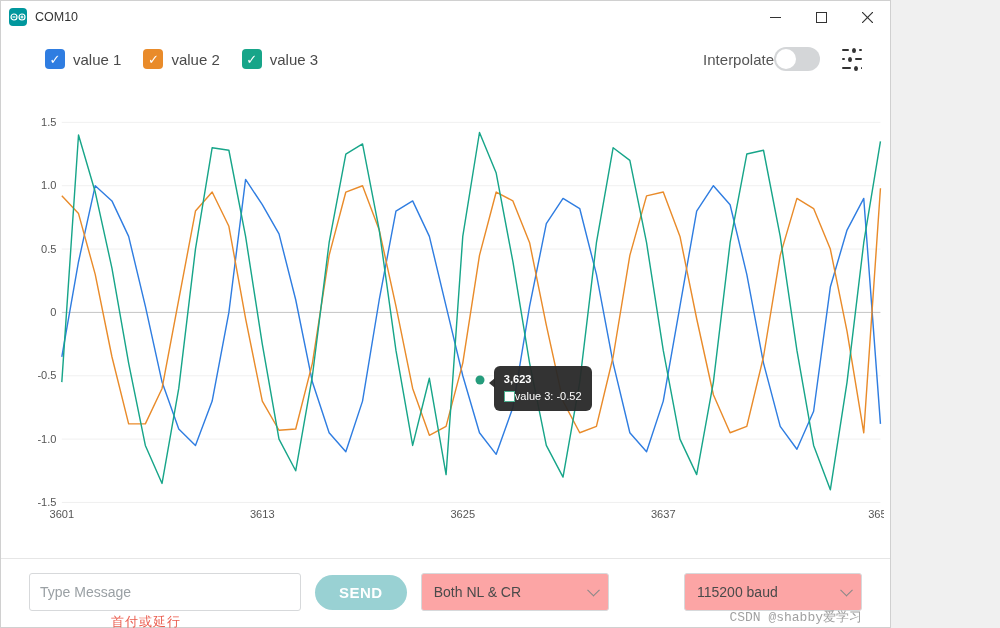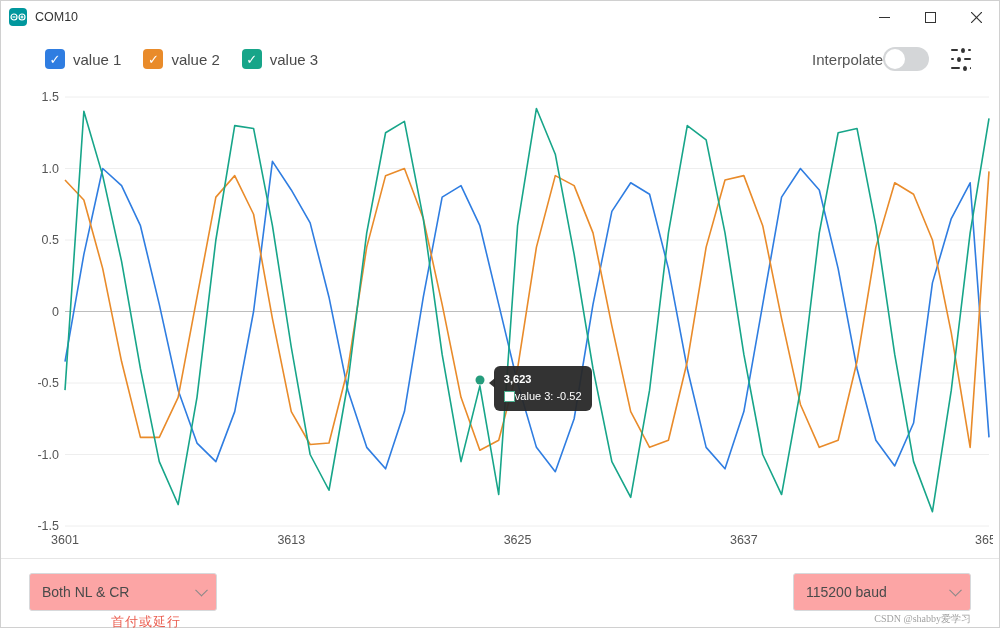--- a/index.html
+++ b/index.html
@@ -1,18 +1,18 @@
 <!DOCTYPE html>
 <html><head>
 <meta charset="utf-8">
 <style>
   * { box-sizing: border-box; font-family: "Segoe UI", Arial, sans-serif; }
   html,body { margin:0; padding:0; background:#f0f0f0; }
   .window {
-    width:1000px; height:628px; background:#fff; position:relative;
+    width:891px; height:628px; background:#fff; position:relative;
     border:1px solid #d0d0d0; display:flex; flex-direction:column;
   }
   
   .titlebar {
     height:32px; display:flex; align-items:center; justify-content:space-between;
     padding-left:8px; background:#fff; user-select:none;
   }
   .title-left { display:flex; align-items:center; gap:8px; }
   .app-icon {
     width:18px; height:18px; border-radius:4px; background:#00979d;
@@ -109,22 +109,22 @@
     transform:translateY(-70%) rotate(45deg);
   }
   .spacer { flex:1; }
 
   
   .wm-left {
     position:absolute; left:110px; bottom:-4px; font-size:13px; color:#e84a3a;
     font-family:"Microsoft YaHei", sans-serif; letter-spacing:1px; opacity:.9;
   }
   .wm-right {
-    position:absolute; right:28px; bottom:1px; font-size:10px; color:rgba(120,120,120,.7);
-    font-family:Liberation Serif, serif;
+    position:absolute; right:28px; bottom:1px; font-size:13px; color:rgba(120,120,120,.7);
+    font-family:Liberation Mono, monospace;
   }
 </style>
 </head>
 <body>
 
 <div class="window">
 
   <div class="titlebar">
     <div class="title-left">
       <div class="app-icon">
@@ -230,20 +230,22 @@
       <div class="tooltip-arrow"></div>
       <div class="ttx">3,623</div>
       <div class="ttrow">
         <span class="swatch"></span>
         <span>value 3: -0.52</span>
       </div>
     </div>
   </div>
 
   <div class="bottombar">
+    <input class="msg-input" placeholder="Type Message" style="">
+    <button class="send-btn">SEND</button>
     <div class="select">
       <span>Both NL &amp; CR</span>
     </div>
     <div class="spacer"></div>
     <div class="select" style="min-width:178px">
       <span>115200 baud</span>
     </div>
   </div>
 
   <div class="wm-left">首付或延行</div>

